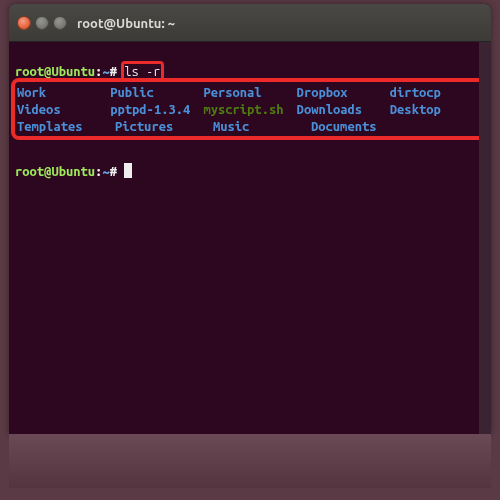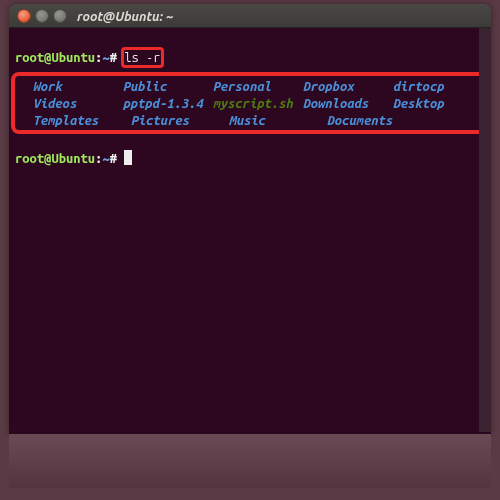--- a/index.html
+++ b/index.html
@@ -13,28 +13,27 @@
     .window {
       width: 482px;
       height: 430px;
       margin: 4px auto 0;
       background: #2d0720;
       border-radius: 6px 6px 0 0;
       overflow: hidden;
       box-shadow: 0 0 6px rgba(0,0,0,0.4);
     }
     .titlebar {
-      height: 24px;
+      height: 38px;
       background: linear-gradient(to bottom, #4a4844 0%, #3d3b37 100%);
       display: flex;
       align-items: center;
       padding: 0 8px;
       gap: 4px;
       border-bottom: 1px solid #222;
-      font-style: italic;
     }
     .win-btn {
       width: 14px;
       height: 14px;
       border-radius: 50%;
       border: 1px solid rgba(0,0,0,0.4);
     }
     .win-close { background: radial-gradient(circle at 40% 35%, #f79e86, #e6633b 60%, #c24a24); }
     .win-min { background: radial-gradient(circle at 40% 35%, #969690, #7a7a74 60%, #5e5e58); }
     .win-max { background: radial-gradient(circle at 40% 35%, #969690, #7a7a74 60%, #5e5e58); }
@@ -67,41 +66,40 @@
     .highlight-cmd::after {
       content: '';
       position: absolute;
       left: -3px; right: -3px; top: -2px; bottom: -2px;
       border: 3px solid #ec2a2a;
       border-radius: 4px;
       pointer-events: none;
     }
     .ls-output {
       position: relative;
-      margin-top: 8px;
-      padding: 4px 2px 4px 18px;
-      font-style: italic;
+      margin-top: 0;
+      padding: 4px 2px 4px 2px;
     }
     .ls-output::after {
       content: '';
       position: absolute;
       left: -4px; right: -4px; top: -2px; bottom: -2px;
       border: 4px solid #ec2a2a;
       border-radius: 8px;
       pointer-events: none;
     }
     .ls-row { display: flex; }
     .ls-cell {
       width: 98px;
       overflow: hidden;
       font-weight: bold;
     }
     .dir { color: #4a90d9; }
     .exe { color: #4d7c0f; }
-    .row2 { line-height: 1.3; margin-top: 1px; }
+    .row2 { line-height: 1.3; margin-top: 8px; }
     .cursor {
       display: inline-block;
       width: 8px;
       height: 15px;
       background: #eee;
       vertical-align: text-bottom;
     }
     .scrollbar {
       position: absolute;
       right: 0;

